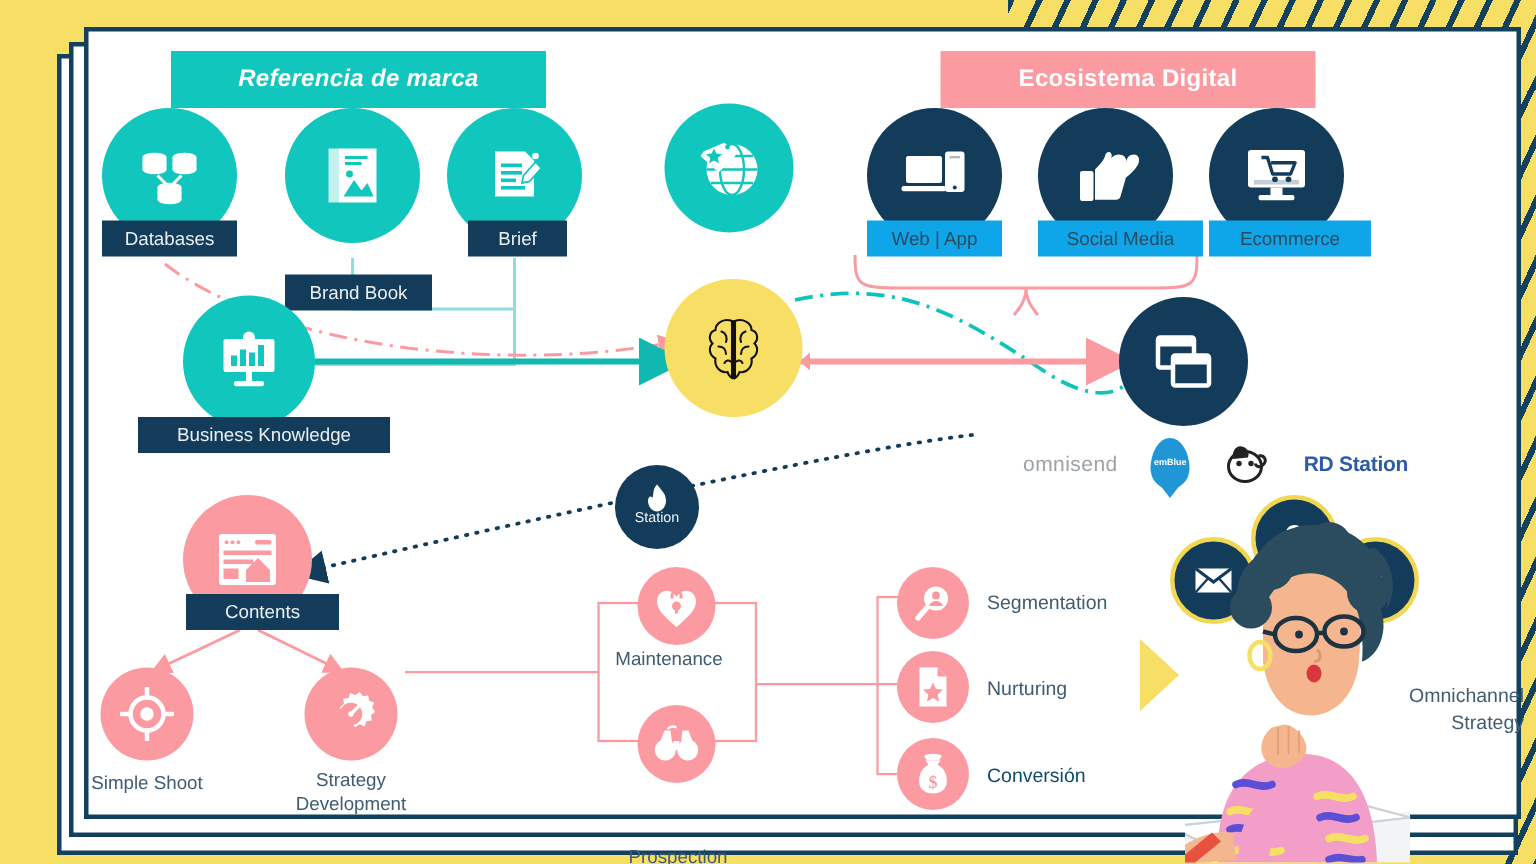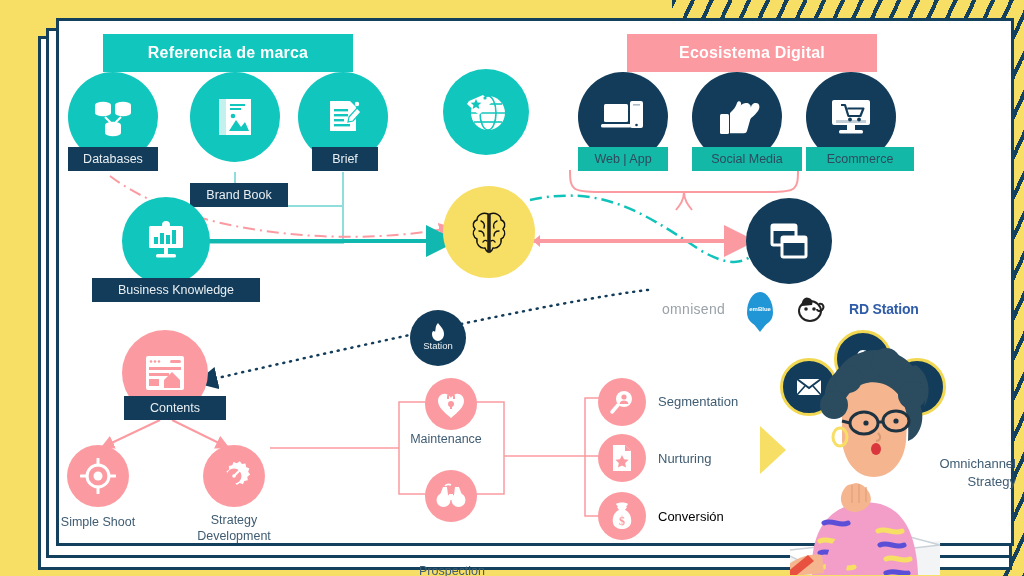--- a/index.html
+++ b/index.html
@@ -45,21 +45,21 @@
   .circ.teal{background:#11c6bd;}
   .circ.navy{background:#123c5a;}
   .circ.pink{background:#fb9ba1;}
   .circ.yellow{background:#f7df65;border:2px solid #13405c;}
 
   .tag{
     position:absolute;font-size:12.5px;color:#eef3f6;white-space:nowrap;
     padding:5px 10px;text-align:center;
   }
   .tag.navy{background:#123c5a;color:#e9eff3;}
-  .tag.pink{background:#14b8a6;color:#2d4a5e;}
+  .tag.pink{background:#0ea5e9;color:#2d4a5e;}
 
   .cap{
     position:absolute;font-size:12.5px;color:#3f5c72;text-align:center;
     line-height:1.25;white-space:pre-line;
   }
   .icon svg{display:block;}
   .logo-row{position:absolute;display:flex;align-items:center;gap:10px;}
   .logo-omnisend{font-size:14px;color:#9aa2a8;letter-spacing:.3px;}
   .logo-rd{font-size:14px;color:#2f5ca8;font-weight:bold;letter-spacing:-.2px;}
   .emblue{width:26px;height:34px;background:#2196d6;
@@ -131,21 +131,21 @@
     <line x1="160" y1="420" x2="103" y2="447" stroke="#fb9ba1" stroke-width="2" marker-end="url(#pinkArrowSm)"></line>
     <line x1="172" y1="420" x2="227" y2="447" stroke="#fb9ba1" stroke-width="2" marker-end="url(#pinkArrowSm)"></line>
 
     <rect x="399" y="402" width="105" height="92" stroke="#fb9ba1" stroke-width="1.5" fill="none"></rect>
     <line x1="270" y1="448" x2="399" y2="448" stroke="#fb9ba1" stroke-width="1.5"></line>
     <line x1="504" y1="456" x2="585" y2="456" stroke="#fb9ba1" stroke-width="1.5"></line>
 
     <path d="M585,456 L585,398 L600,398 M585,456 L600,456 M585,456 L585,516 L600,516" stroke="#fb9ba1" stroke-width="1.5" fill="none"></path>
   </svg>
 
-  <div class="pill teal" style="left:103px;top:34px;width:222px;height:26px;">Referencia de marca</div>
+  <div class="pill teal" style="left:114px;top:34px;width:222px;height:26px;font-style:italic;">Referencia de marca</div>
 
   <div class="pill pink" style="left:627px;top:34px;width:222px;height:26px;">Ecosistema Digital</div>
 
   <div class="circ teal" style="left:68px;top:72px;width:90px;height:90px;">
     <span class="icon">
       <svg width="44" height="44" viewBox="0 0 44 44">
         <g fill="#fff">
           <ellipse cx="12" cy="10" rx="8" ry="3.2"></ellipse>
             <rect x="4" y="10" width="16" height="4"></rect>
           <ellipse cx="12" cy="14" rx="8" ry="3.2"></ellipse>
@@ -293,21 +293,21 @@
     <span class="icon">
       <svg width="46" height="44" viewBox="0 0 46 44">
         <rect x="6" y="6" width="24" height="20" rx="1.5" fill="none" stroke="#fff" stroke-width="3"></rect>
         <rect x="6" y="6" width="24" height="6" fill="#fff"></rect>
         <rect x="16" y="18" width="24" height="20" rx="1.5" fill="#123c5a" stroke="#fff" stroke-width="3"></rect>
         <rect x="16" y="18" width="24" height="6" fill="#fff"></rect>
       </svg>
     </span>
   </div>
 
-  <div class="logo-row" style="left:662px;top:292px;gap:22px;">
+  <div class="logo-row" style="left:682px;top:292px;gap:22px;">
     <span class="logo-omnisend">omnisend</span>
     <span class="emblue">
         <span>emBlue</span>
       </span>
     <span class="icon">
       <svg width="32" height="30" viewBox="0 0 32 30">
         <ellipse cx="15" cy="17" rx="11" ry="10" fill="#fff" stroke="#222" stroke-width="2"></ellipse>
         <path d="M7,12 C6,6 10,2 14,4 C17,5 18,8 17,11" fill="#222"></path>
         <circle cx="11" cy="15" r="1.8" fill="#222"></circle>
           <circle cx="19" cy="15" r="1.8" fill="#222"></circle>
@@ -425,21 +425,21 @@
 
   <div class="circ pink" style="left:598px;top:492px;width:48px;height:48px;">
     <span class="icon">
       <svg width="26" height="30" viewBox="0 0 26 30">
         <path d="M8,6 h10 l-2,3 C21,11 23,17 22,22 C21,26 17,28 13,28 C9,28 5,26 4,22 C3,17 5,11 10,9 z" fill="#fff"></path>
         <path d="M7,3 C9,1 17,1 19,3 L17,6 h-8 z" fill="#fff"></path>
         <text x="13" y="24" font-size="12" font-family="Liberation Serif, serif" font-weight="bold" fill="#fb9ba1" text-anchor="middle">$</text>
       </svg>
     </span>
   </div>
-  <div style="position:absolute;left:658px;top:509px;font-size:13px;color:#000000;">Conversión</div>
+  <div style="position:absolute;left:658px;top:509px;font-size:13px;color:#0c4a6e;">Conversión</div>
 
   <div class="ytri" style="left:760px;top:426px;"></div>
 
   <div class="chan" style="left:780px;top:358px;">
     <span class="icon">
       <svg width="26" height="20" viewBox="0 0 26 20">
         <rect x="1" y="2" width="24" height="16" fill="#fff"></rect>
         <path d="M1,2 L13,11 L25,2" fill="none" stroke="#123c5a" stroke-width="2"></path>
         <path d="M1,18 L9,9 M25,18 L17,9" stroke="#123c5a" stroke-width="1.6" fill="none"></path>
       </svg>

